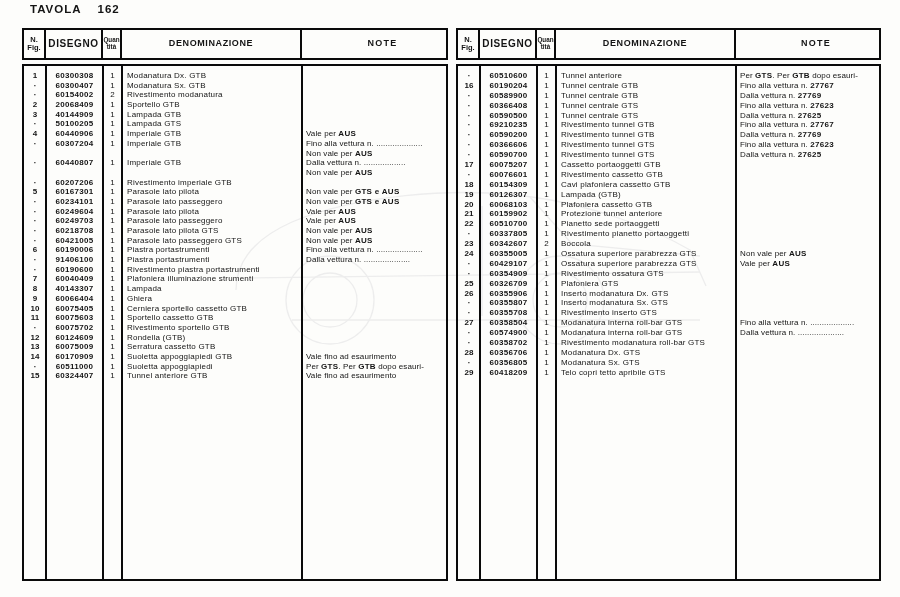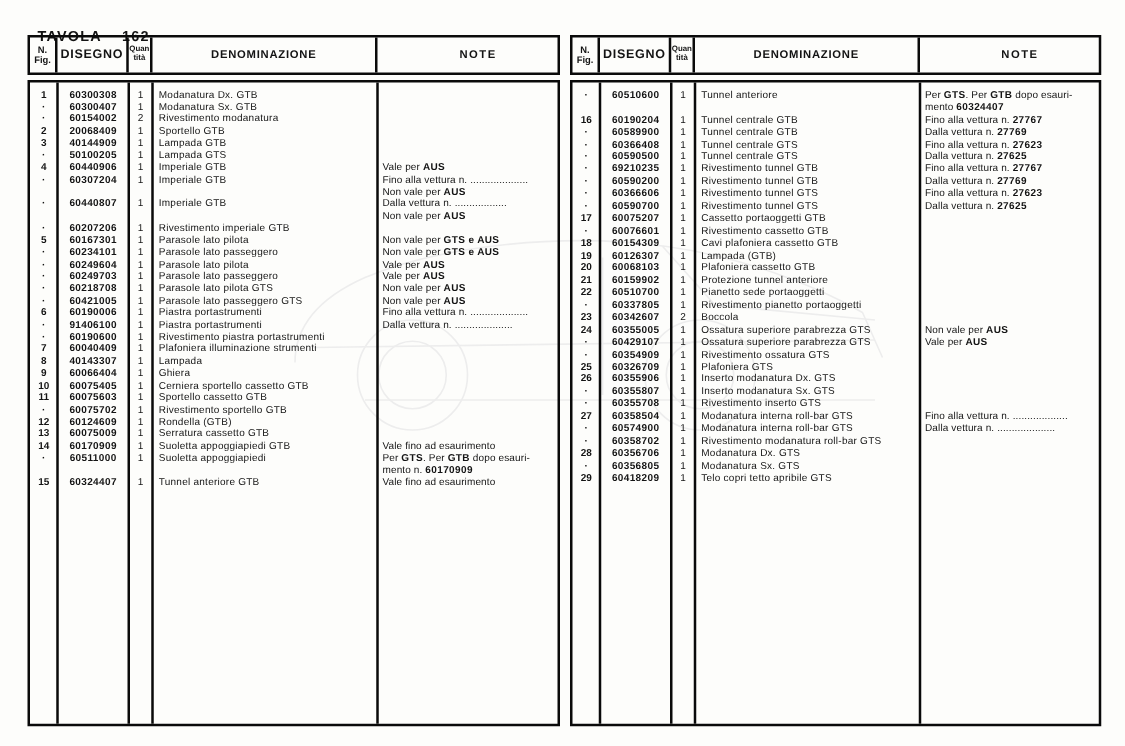--- a/index.html
+++ b/index.html
@@ -7,21 +7,21 @@
     position:relative;
     width:900px;height:597px;
     background:#fdfdfb;
     font-family:"Liberation Sans", sans-serif;
     color:#141414;
     overflow:hidden;
     margin:0 auto;
   }
   .watermark{position:absolute;left:230px;top:168px;pointer-events:none;}
   .page-title{
-    position:absolute;left:30px;top:24px;
+    position:absolute;left:30px;top:3px;
     font-weight:bold;font-size:11.5px;letter-spacing:1px;
     white-space:nowrap;
   }
   .page-title .tnum{margin-left:16px;}
 
   .ptable{position:absolute;top:28px;box-sizing:border-box;}
   .ptable.tleft{left:22px;width:426px;}
   .ptable.tright{left:456px;width:425px;}
 
   .thead{
@@ -322,27 +322,20 @@
           <div class="cell c-note">Vale fino ad esaurimento</div>
         </div>
         <div class="trow">
           <div class="cell c-fig">·</div>
           <div class="cell c-dis">60511000</div>
           <div class="cell c-qty">1</div>
           <div class="cell c-den">Suoletta appoggiapiedi</div>
           <div class="cell c-note">Per <b>GTS</b>.  Per <b>GTB</b> dopo esauri-</div>
         </div>
         <div class="trow">
-          <div class="cell c-fig"></div>
-          <div class="cell c-dis"></div>
-          <div class="cell c-qty"></div>
-          <div class="cell c-den"></div>
-          <div class="cell c-note">mento n. <b>60170909</b></div>
-        </div>
-        <div class="trow">
           <div class="cell c-fig">15</div>
           <div class="cell c-dis">60324407</div>
           <div class="cell c-qty">1</div>
           <div class="cell c-den">Tunnel anteriore GTB</div>
           <div class="cell c-note">Vale fino ad esaurimento</div>
         </div>
       </div>
   </div>
 
   <div class="ptable tright">
@@ -365,27 +358,20 @@
       <div class="vline vl3"></div>
       <div class="vline vl4"></div>
     <div class="trow">
           <div class="cell c-fig">·</div>
           <div class="cell c-dis">60510600</div>
           <div class="cell c-qty">1</div>
           <div class="cell c-den">Tunnel anteriore</div>
           <div class="cell c-note">Per <b>GTS</b>. Per <b>GTB</b> dopo esauri-</div>
         </div>
         <div class="trow">
-          <div class="cell c-fig"></div>
-          <div class="cell c-dis"></div>
-          <div class="cell c-qty"></div>
-          <div class="cell c-den"></div>
-          <div class="cell c-note">mento <b>60324407</b></div>
-        </div>
-        <div class="trow">
           <div class="cell c-fig">16</div>
           <div class="cell c-dis">60190204</div>
           <div class="cell c-qty">1</div>
           <div class="cell c-den">Tunnel centrale GTB</div>
           <div class="cell c-note">Fino alla vettura n. <b>27767</b></div>
         </div>
         <div class="trow">
           <div class="cell c-fig">·</div>
           <div class="cell c-dis">60589900</div>
           <div class="cell c-qty">1</div>

